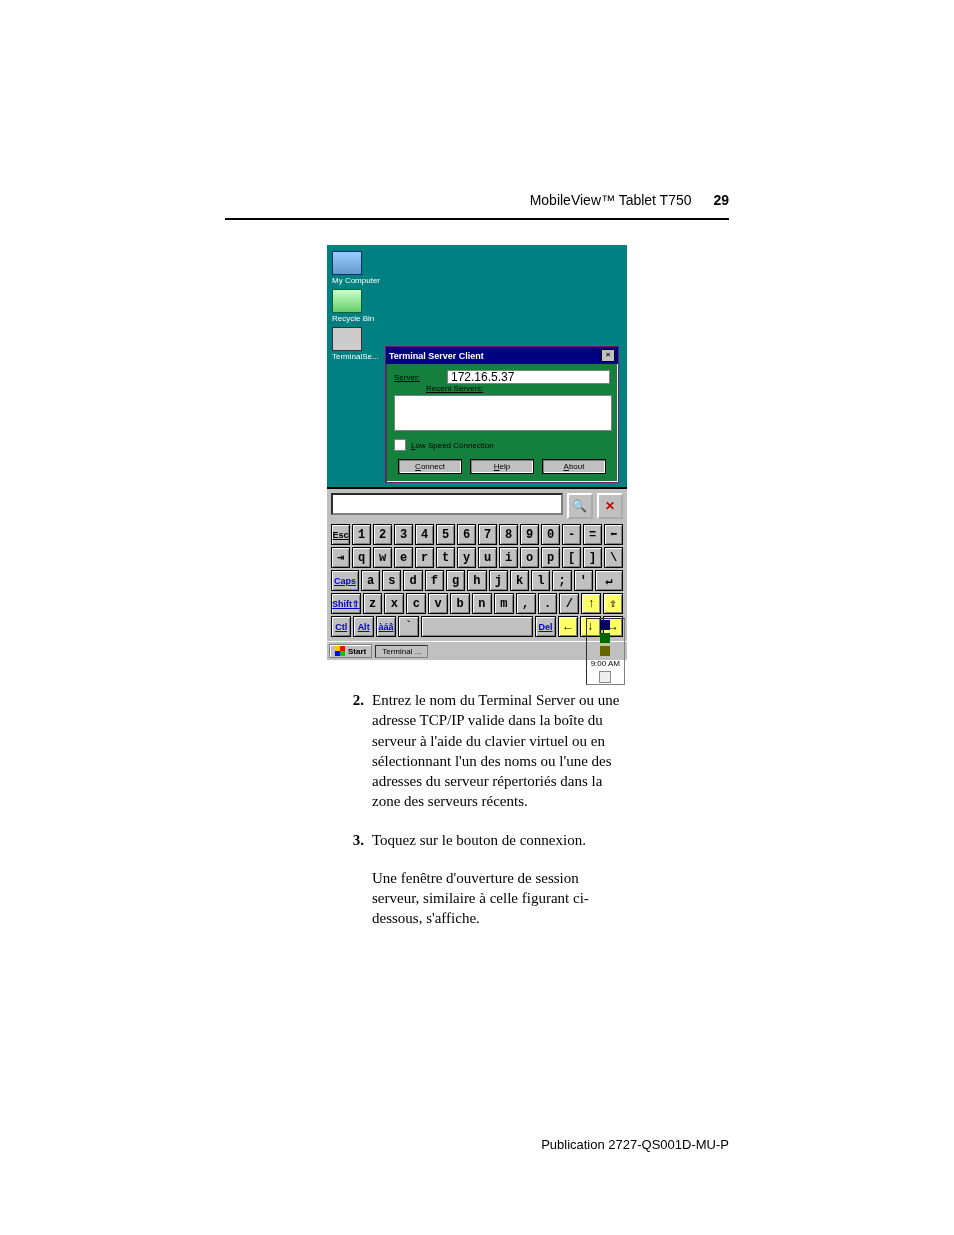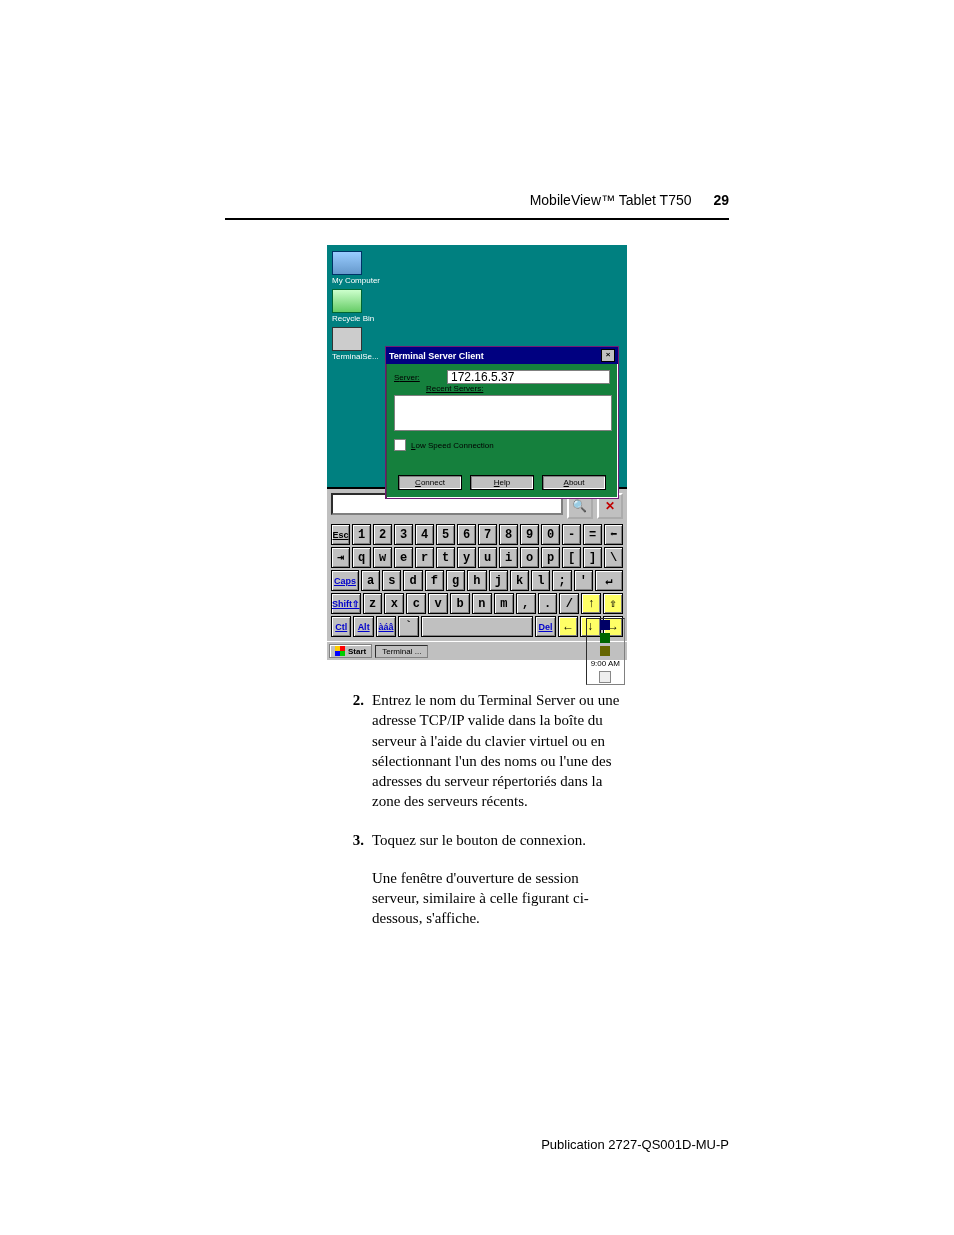--- a/index.html
+++ b/index.html
@@ -110,21 +110,21 @@
     height: 14px;
     box-sizing: border-box;
   }
   .listbox {
     width: 100%;
     height: 34px;
     background: #fff;
     border: 1px solid #808080;
     margin-bottom: 8px;
   }
-  .chkrow { display: flex; align-items: center; margin: 4px 0 24px 0; }
+  .chkrow { display: flex; align-items: center; margin: 4px 0 8px 0; }
   .chkrow .box {
     width: 10px;
     height: 10px;
     background: #fff;
     border: 1px solid #808080;
     margin-right: 5px;
   }
   .btnrow { display: flex; justify-content: space-around; }
   .wbtn {
     min-width: 50px;

